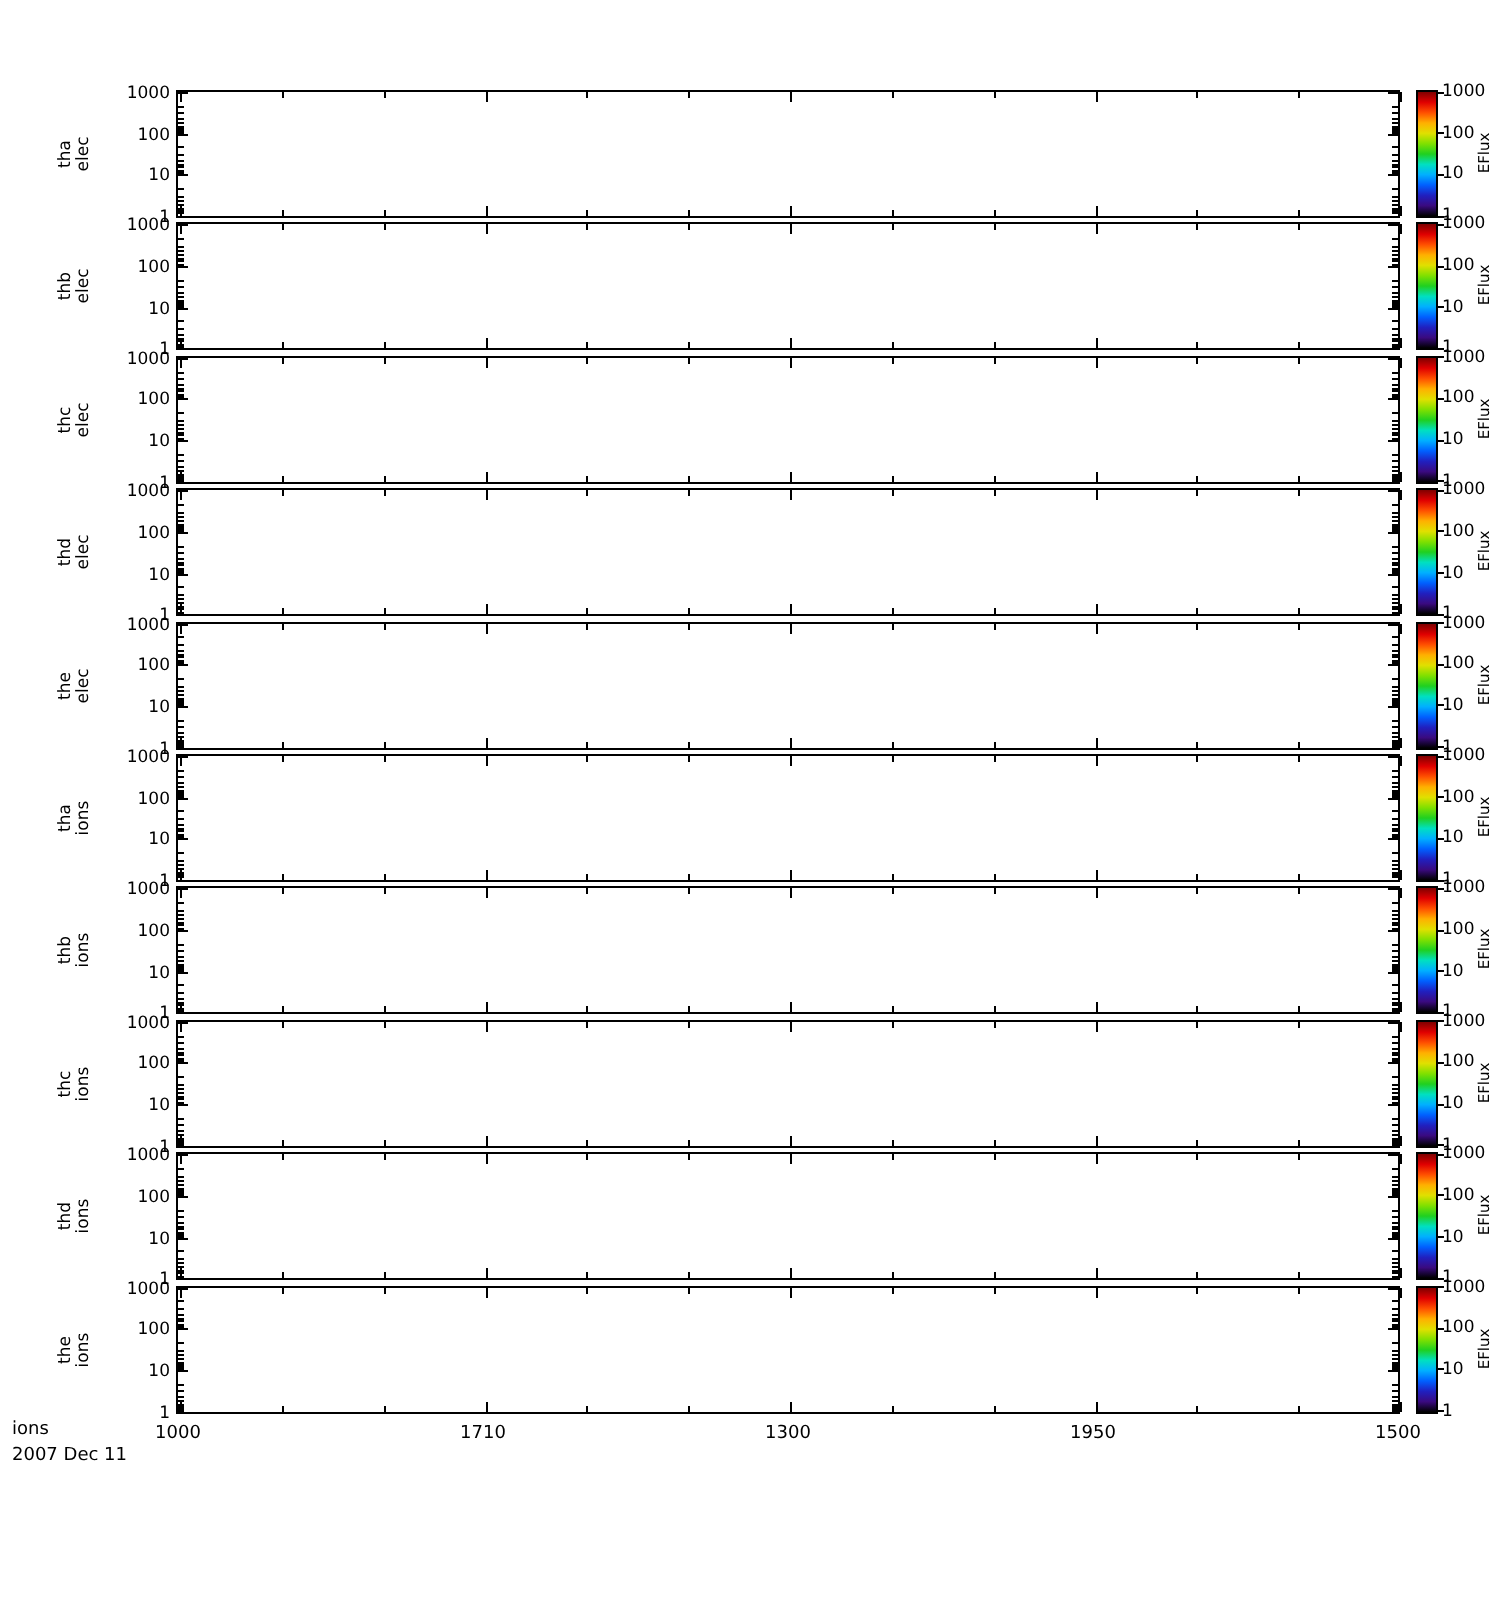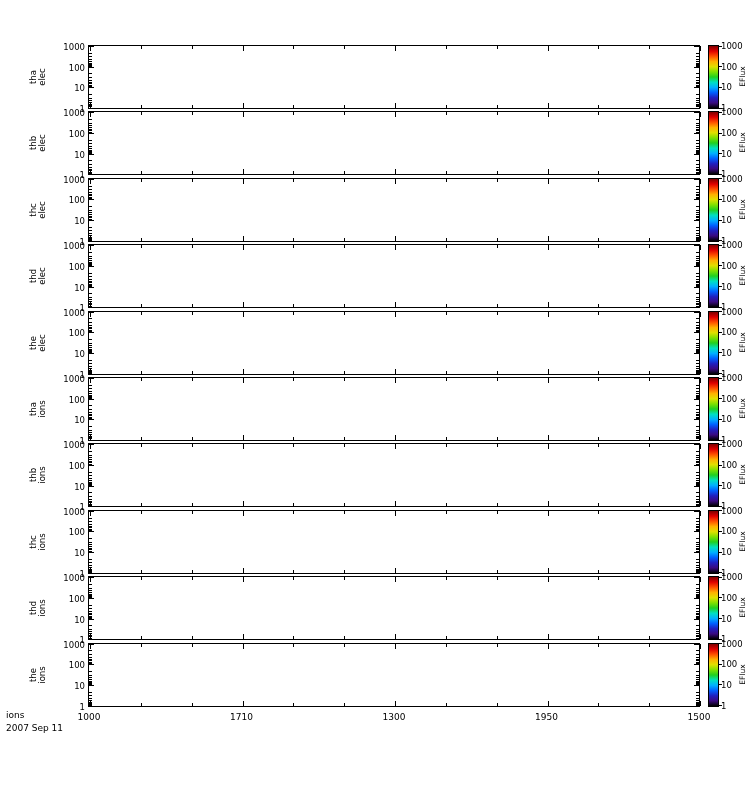--- a/index.html
+++ b/index.html
@@ -1160,20 +1160,20 @@
       <div class="cblab" style="left: 721px; top: 664.267px;">100</div>
       <div class="cbtick" style="left: 719px; top: 663.767px;"></div>
       <div class="cblab" style="left: 721px; top: 684.933px;">10</div>
       <div class="cbtick" style="left: 719px; top: 684.433px;"></div>
       <div class="cblab" style="left: 721px; top: 705.6px;">1</div>
       <div class="cbtick" style="left: 719px; top: 705.1px;"></div>
       <div class="cbtitle" style="left: 742px; top: 669.6px; width: 30px; text-align: center; margin-left: -15px;">EFlux</div>
     </div>
 
   <div class="corner-label" id="hhmm-label" style="left: 6px; top: 709.6px;">ions</div>
-  <div class="corner-label" id="date-label" style="left: 6px; top: 722.6px;">2007 Sep 11</div>
+  <div class="corner-label" id="date-label" style="left: 6px; top: 722.6px;">2007 Dec 11</div>
 
 <div class="xaxis-labels" style="left: 89px; top: 711.6px;">1000</div>
     <div class="xaxis-labels" style="left: 241.5px; top: 711.6px;">1710</div>
     <div class="xaxis-labels" style="left: 394px; top: 711.6px;">1300</div>
     <div class="xaxis-labels" style="left: 546.5px; top: 711.6px;">1950</div>
     <div class="xaxis-labels" style="left: 699px; top: 711.6px;">1500</div>
   </div>
 
 </body></html>

